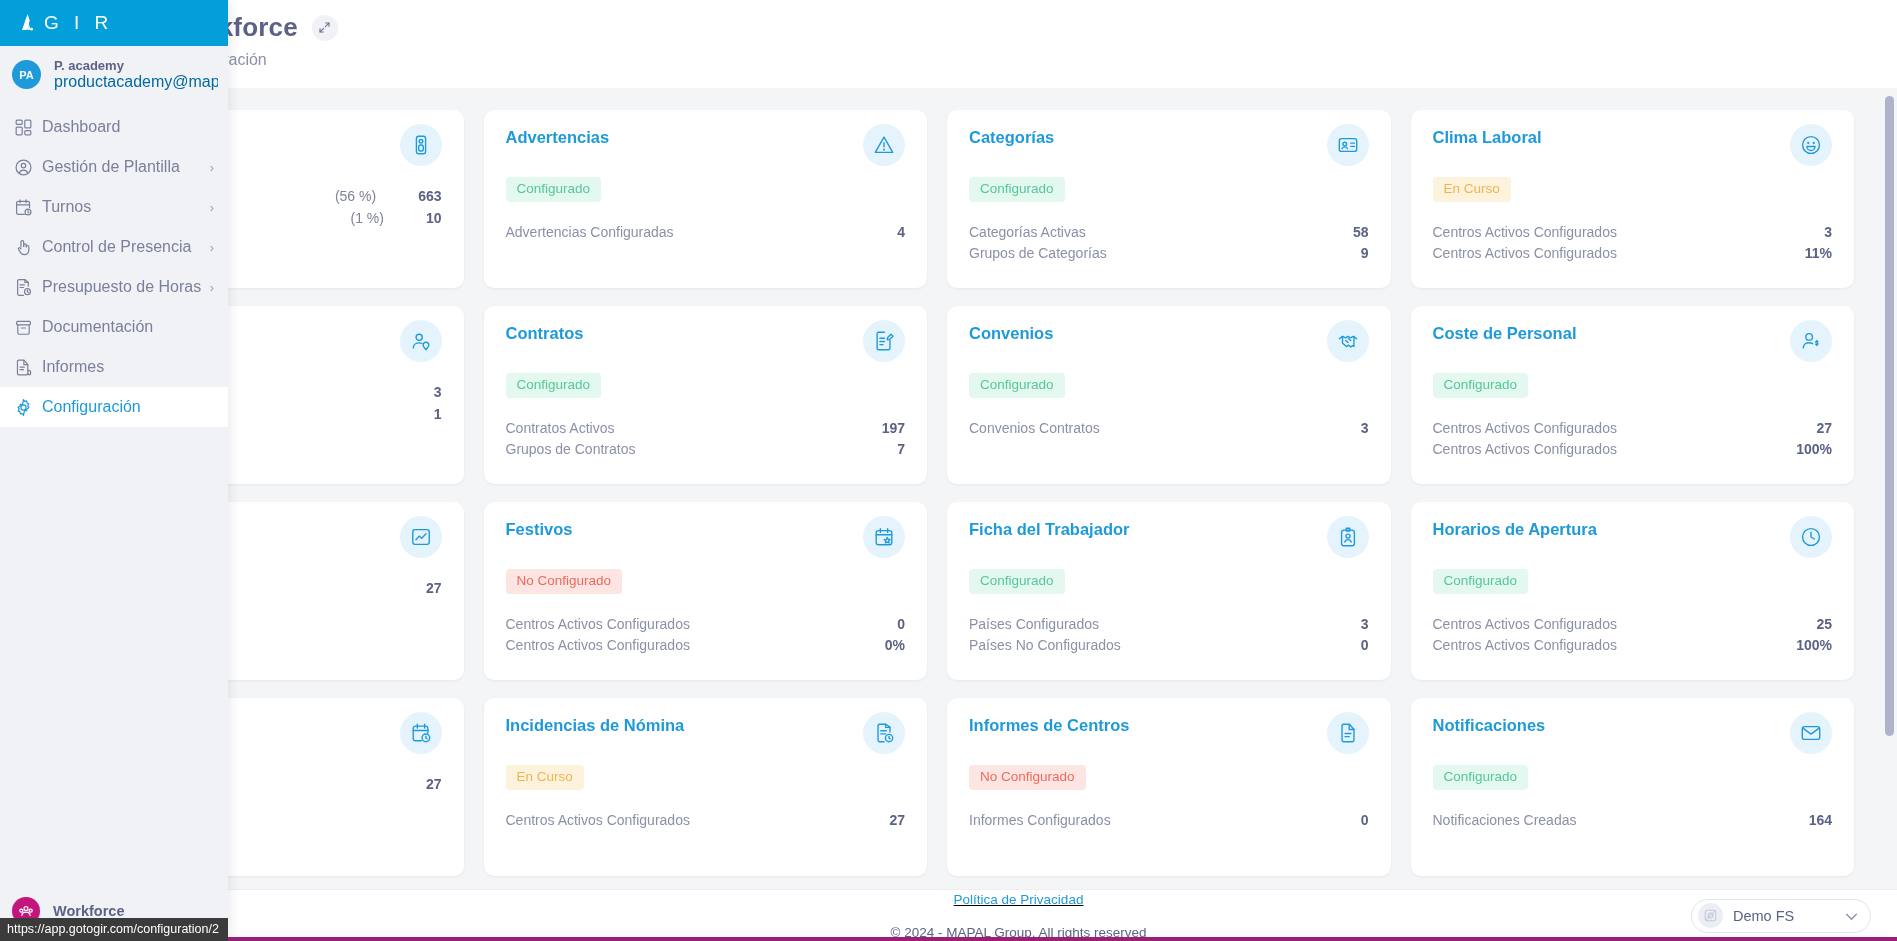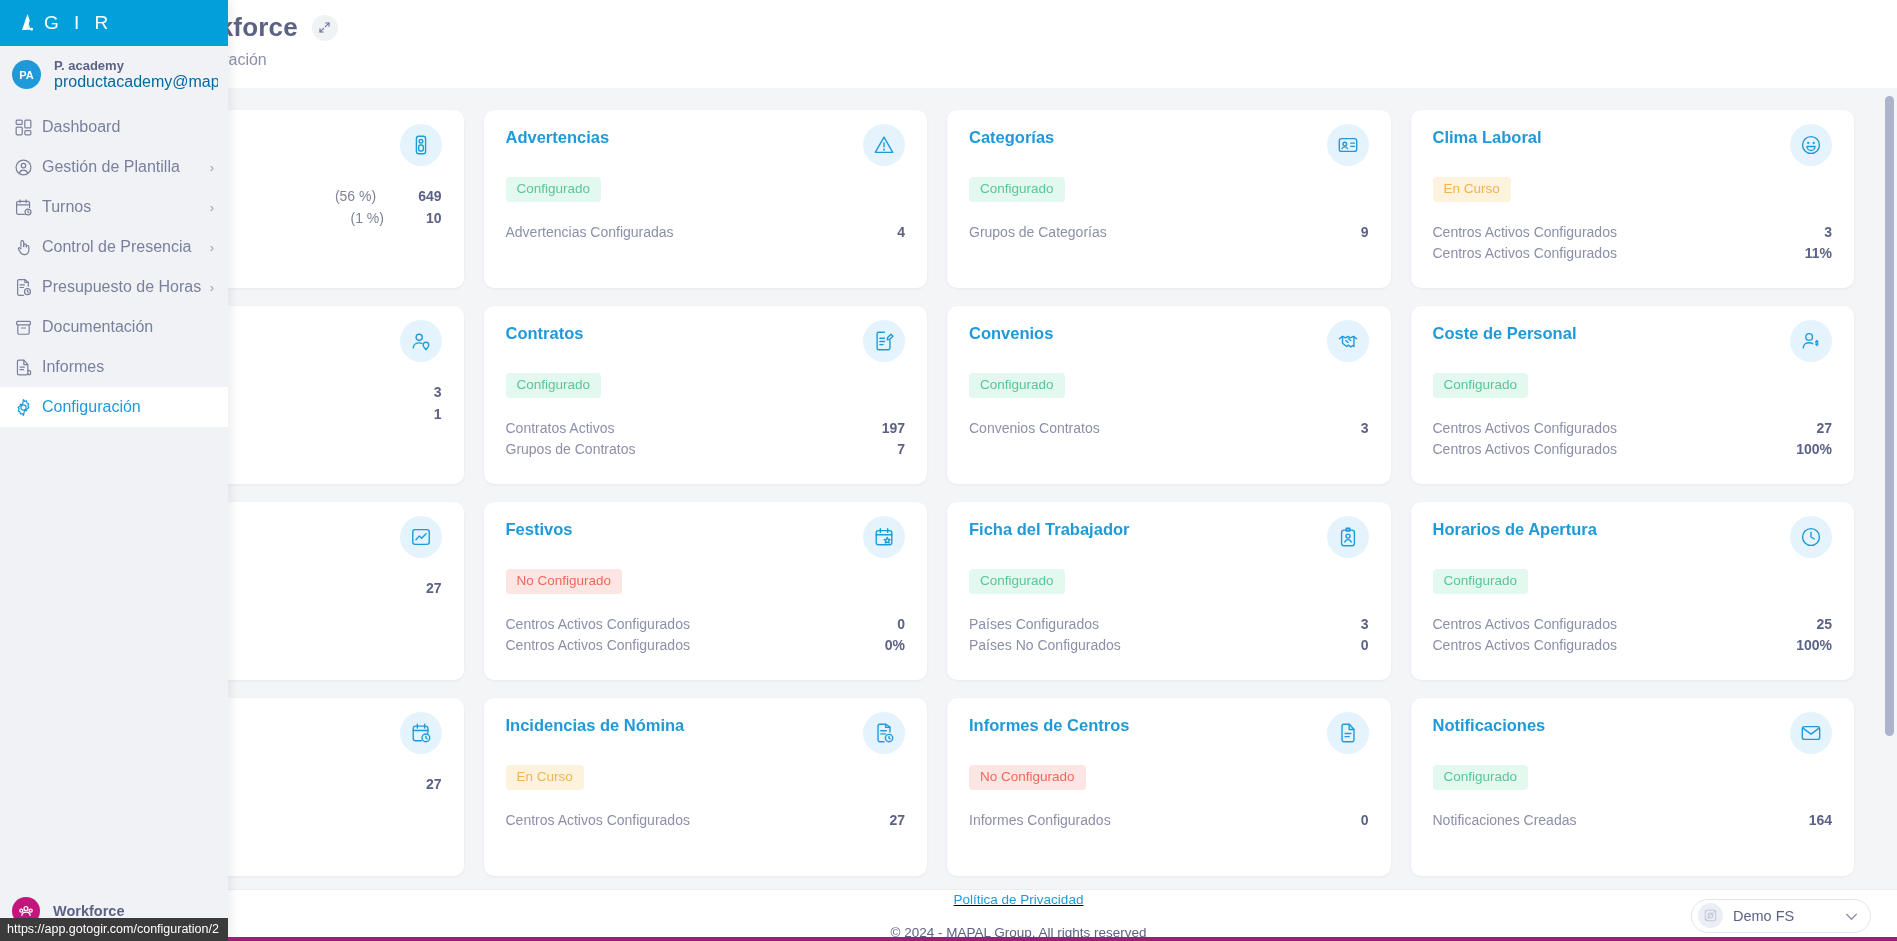--- a/index.html
+++ b/index.html
@@ -217,21 +217,21 @@
                   <rect x="7" y="2.5" width="10" height="19" rx="2.5"></rect>
                   <circle cx="12" cy="8" r="2"></circle>
                   <rect x="9.5" y="12" width="5" height="6.5" rx="2"></rect>
                 </svg>
               </div>
             </div>
             <div class="stats">
               <div class="stat-row">
                 <span class="stat-label">a la app</span>
                 <span class="stat-mid">(56 %)</span>
-                <span class="stat-value">649</span>
+                <span class="stat-value">663</span>
               </div>
               <div class="stat-row">
                 <span class="stat-label">a app</span>
                 <span class="stat-mid">(1 %)</span>
                 <span class="stat-value">10</span>
               </div>
             </div>
           </div>
           <div class="card">
             <div class="card-head">
@@ -259,20 +259,24 @@
                 <svg width="22" height="22" viewBox="0 0 24 24" stroke="#1e9ada" stroke-width="1.5" fill="none" stroke-linecap="round" stroke-linejoin="round">
                   <rect x="2.5" y="5" width="19" height="14" rx="2.5"></rect>
                   <circle cx="8.5" cy="11" r="2"></circle>
                   <path d="M5.5 16c.6-1.4 1.7-2 3-2s2.4.6 3 2"></path>
                   <path d="M15 10h4M15 13.5h4"></path>
                 </svg>
               </div>
             </div>
             <span class="badge configurado">Configurado</span>
             <div class="stats">
+              <div class="stat-row">
+                <span class="stat-label">Categorías Activas</span>
+                <span class="stat-value">58</span>
+              </div>
               <div class="stat-row">
                 <span class="stat-label">Grupos de Categorías</span>
                 <span class="stat-value">9</span>
               </div>
             </div>
           </div>
           <div class="card">
             <div class="card-head">
               <div class="card-title">Clima Laboral</div>
               <div class="card-icon">

